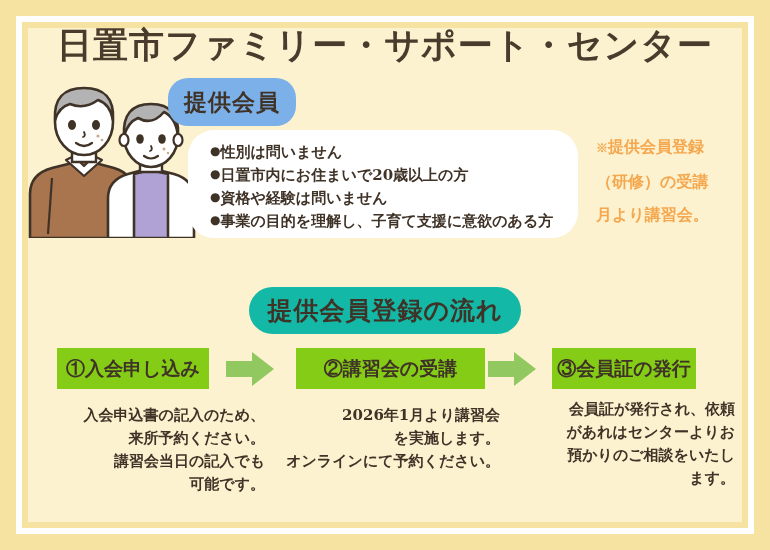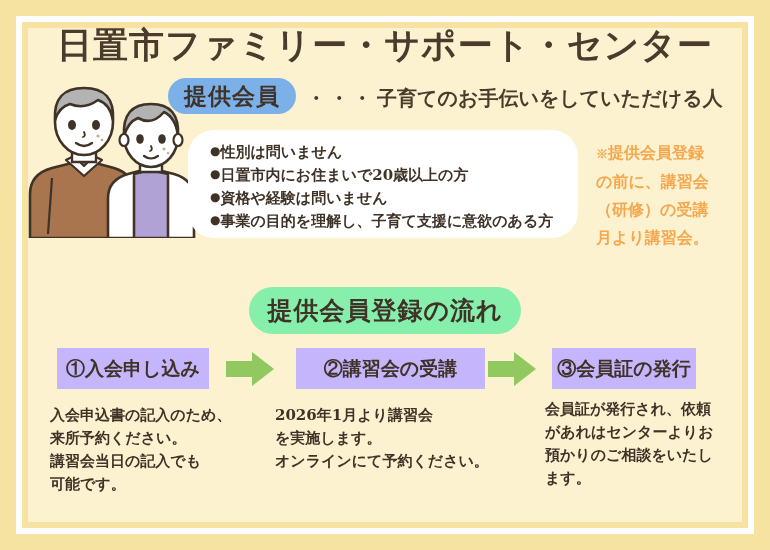--- a/index.html
+++ b/index.html
@@ -63,21 +63,21 @@
     width: 180px;
     height: 160px;
   }
 
   
   .badge-member {
     position: absolute;
     left: 168px;
     top: 78px;
     width: 128px;
-    height: 36px;
+    height: 48px;
     background: #7cb0e8;
     border-radius: 20px;
     display: flex;
     align-items: center;
     justify-content: center;
     font-family: "DejaVu Serif", "Liberation Serif", serif;
     font-size: 23px;
     font-weight: bold;
     color: #3f3227;
     letter-spacing: 1px;
@@ -120,55 +120,55 @@
   }
   .bullet-line .dot {
     font-size: 12px;
     vertical-align: 2px;
   }
 
   
   .note-orange {
     position: absolute;
     left: 596px;
-    top: 139px;
+    top: 130px;
     width: 150px;
     font-family: "DejaVu Serif", "Liberation Serif", serif;
     font-size: 16px;
     font-weight: bold;
     color: #f5a74e;
-    line-height: 28px;
+    line-height: 33px;
   }
   .note-orange .mark { font-size: 12px; }
 
   
   .flow-heading {
     position: absolute;
     left: 249px;
     top: 287px;
     width: 272px;
     height: 47px;
-    background: #86efac;
+    background: #14b8a6;
     border-radius: 24px;
     display: flex;
     align-items: center;
     justify-content: center;
     font-family: "DejaVu Serif", "Liberation Serif", serif;
     font-size: 25px;
     font-weight: bold;
     color: #3f3227;
     letter-spacing: 1px;
     box-sizing: border-box;
   }
 
   
   .step-box {
     position: absolute;
     height: 41px;
-    background: #c4b5fd;
+    background: #84cc16;
     display: flex;
     align-items: center;
     justify-content: center;
     font-family: "DejaVu Serif", "Liberation Serif", serif;
     font-size: 19px;
     font-weight: bold;
     color: #3f3227;
     box-sizing: border-box;
     white-space: nowrap;
   }
@@ -186,20 +186,21 @@
   #arrow-2 { left: 488px; }
 
   .step-text {
     position: absolute;
     font-family: "DejaVu Serif", "Liberation Serif", serif;
     font-size: 15px;
     font-weight: bold;
     color: #3f3227;
     line-height: 23px;
     white-space: pre-line;
+    text-align: right;
   }
   #step-text-1 { left: 50px;  top: 404px; width: 215px; }
   #step-text-2 { left: 275px; top: 404px; width: 225px; }
   #step-text-3 { left: 545px; top: 398px; width: 190px; }
 </style>
 </head>
 <body>
 
 <div id="poster">
 
@@ -251,44 +252,40 @@
 
       <path d="M129 68 Q131 72 128 73" fill="none" stroke="#3f3227" stroke-width="1.8" stroke-linecap="round"></path>
       <path d="M122 78 Q129 83 136 78" fill="none" stroke="#3f3227" stroke-width="2.2" stroke-linecap="round"></path>
       <circle cx="142" cy="71" r="1.5" fill="#c8a98e"></circle>
       <circle cx="146" cy="75" r="1.2" fill="#c8a98e"></circle>
     </svg>
   </div>
 
   <div class="badge-member">提供会員</div>
 
-  <div class="badge-desc">
-    <span class="dots">・・・</span><span>子育てのお手伝いをしていただける人</span>
-  </div>
 
   <div class="bullets-box">
     <div class="bullet-line">
       <span class="dot">●</span><span>性別は問いません</span>
     </div>
     <div class="bullet-line">
       <span class="dot">●</span><span>日置市内にお住まいで20歳以上の方</span>
     </div>
     <div class="bullet-line">
       <span class="dot">●</span><span>資格や経験は問いません</span>
     </div>
     <div class="bullet-line">
       <span class="dot">●</span><span>事業の目的を理解し、子育て支援に意欲のある方</span>
     </div>
   </div>
 
   <div class="note-orange">
     <div>
       <span class="mark">※</span><span>提供会員登録</span>
     </div>
-    <div>の前に、講習会</div>
     <div>（研修）の受講</div>
     <div>月より講習会。</div>
   </div>
 
   <div class="flow-heading">提供会員登録の流れ</div>
 
   <div class="step-box" id="step-box-1">①入会申し込み</div>
   <div class="step-box" id="step-box-2">②講習会の受講</div>
   <div class="step-box" id="step-box-3">③会員証の発行</div>
 

